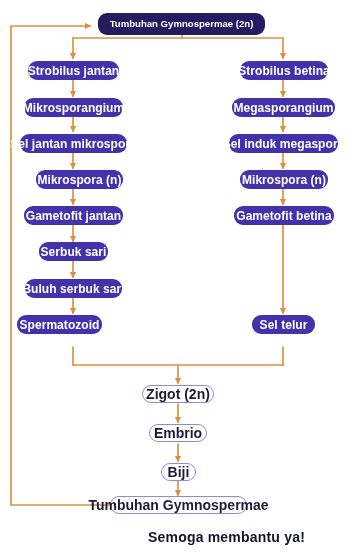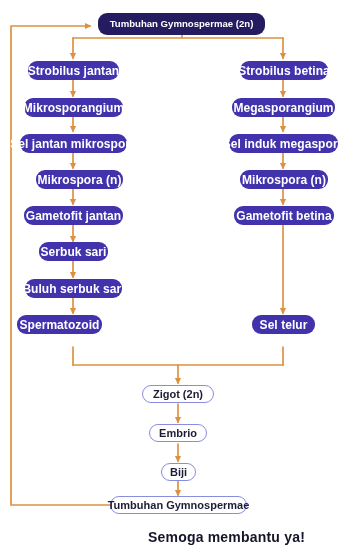--- a/index.html
+++ b/index.html
@@ -52,21 +52,21 @@
     border-radius: 9px;
     font-size: 9.6px;
     font-weight: bold;
     height: 22px;
   }
   .node.outline {
     background: #ffffff;
     color: #1c1c38;
     border: 1.3px solid #8a8ce0;
     border-radius: 9px;
-    font-size: 11px;
+    font-size: 14px;
     font-weight: bold;
     height: 18px;
   }
   .caption {
     position: absolute;
     width: 357px;
     text-align: center;
     font-size: 14px;
     font-weight: bold;
     color: #14142b;

